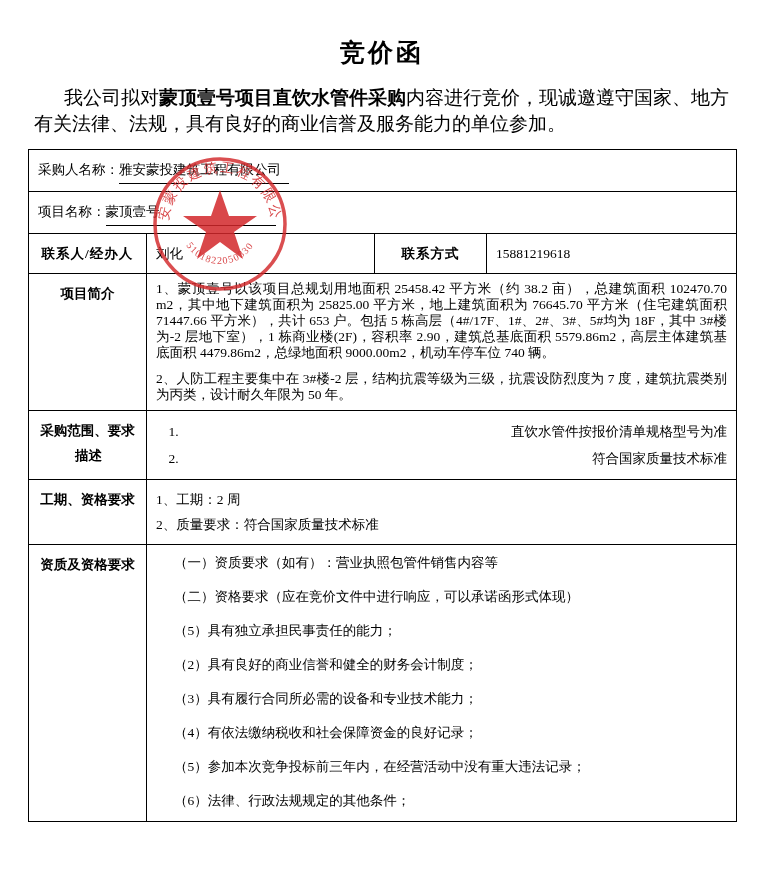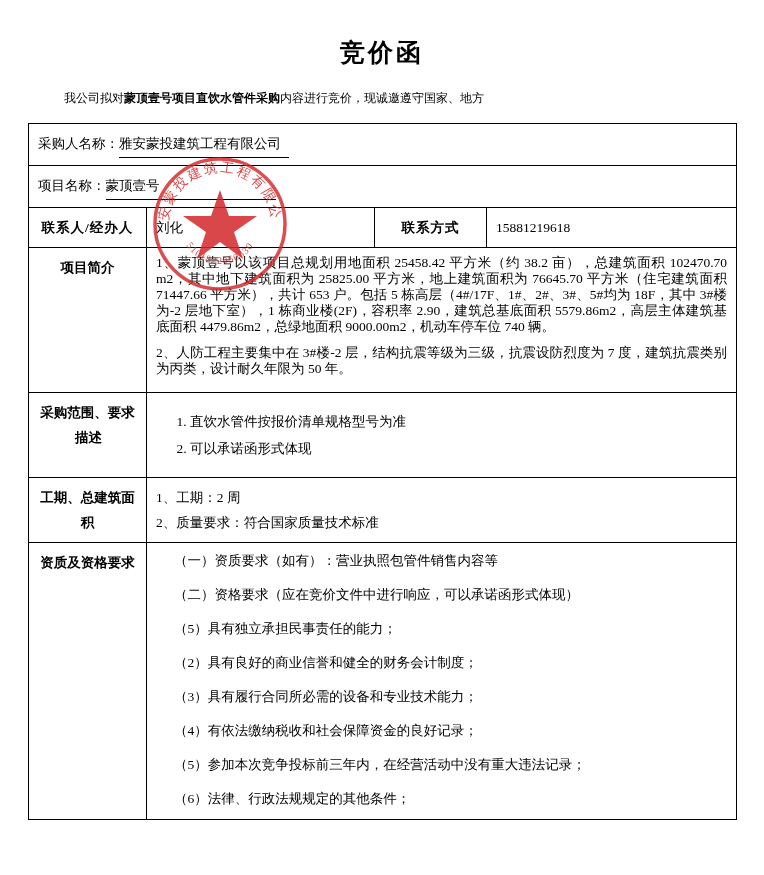--- a/index.html
+++ b/index.html
@@ -25,21 +25,21 @@
   .doc-title {
     text-align: center;
     font-size: 25px;
     font-weight: bold;
     letter-spacing: 3px;
     margin-top: 36px;
     margin-bottom: 16px;
     font-family: "Liberation Serif", "DejaVu Serif", serif;
   }
   .intro {
-    font-size: 12px;
+    font-size: 19px;
     line-height: 26px;
     text-indent: 0;
     margin: 0 6px 12px 6px;
   }
   .intro p {
     margin: 0;
   }
   .intro .first-line {
     text-indent: 30px;
   }
@@ -76,26 +76,27 @@
     min-width: 170px;
     border-bottom: 1px solid #000;
     padding-bottom: 1px;
   }
   .para {
     margin: 0 0 10px 0;
     line-height: 16px;
     text-align: justify;
   }
   .para:last-child {
-    margin-bottom: 8px;
+    margin-bottom: 0;
   }
   ol.scope {
-    margin: 8px;
+    margin: 0;
     padding-left: 26px;
     line-height: 27px;
+    text-align: right;
   }
   .qual-line {
     margin: 0 0 12px 0;
     line-height: 22px;
     padding-left: 18px;
   }
   .qual-line:last-child {
     margin-bottom: 2px;
   }
 
@@ -115,20 +116,23 @@
 <body>
 
 <div class="page">
 
   <div class="doc-title">竞价函</div>
 
   <div class="intro">
     <p class="first-line">
       <span>我公司拟对</span><span class="emph">蒙顶壹号项目直饮水管件采购</span><span>内容进行竞价，现诚邀遵守国家、地方</span>
     </p>
+    <p>
+      <span>有关法律、法规，具有良好的商业信誉及服务能力的单位参加。</span>
+    </p>
   </div>
 
   <table class="main">
     <colgroup>
       <col style="width:118px">
       <col style="width:228px">
       <col style="width:112px">
       <col style="width:250px">
     </colgroup>
     <tbody>
@@ -156,26 +160,26 @@
         </td>
       </tr>
       <tr>
         <td class="lbl">
           <div>采购范围、要求</div>
           <div style="text-align:center; padding-left:2px;">描述</div>
         </td>
         <td colspan="3" class="cell-mid">
           <ol class="scope">
             <li>直饮水管件按报价清单规格型号为准</li>
-            <li>可以承诺函形式体现</li>
+            <li>符合国家质量技术标准</li>
           </ol>
         </td>
       </tr>
       <tr>
-        <td class="lbl">工期、总建筑面积</td>
+        <td class="lbl">工期、资格要求</td>
         <td colspan="3" class="cell-mid">
           <div>1、工期：2 周</div>
           <div>2、质量要求：符合国家质量技术标准</div>
         </td>
       </tr>
       <tr>
         <td class="lbl">资质及资格要求</td>
         <td colspan="3">
           <div class="qual-line">（一）资质要求（如有）：营业执照包管件销售内容等</div>
           <div class="qual-line">（二）资格要求（应在竞价文件中进行响应，可以承诺函形式体现）</div>

